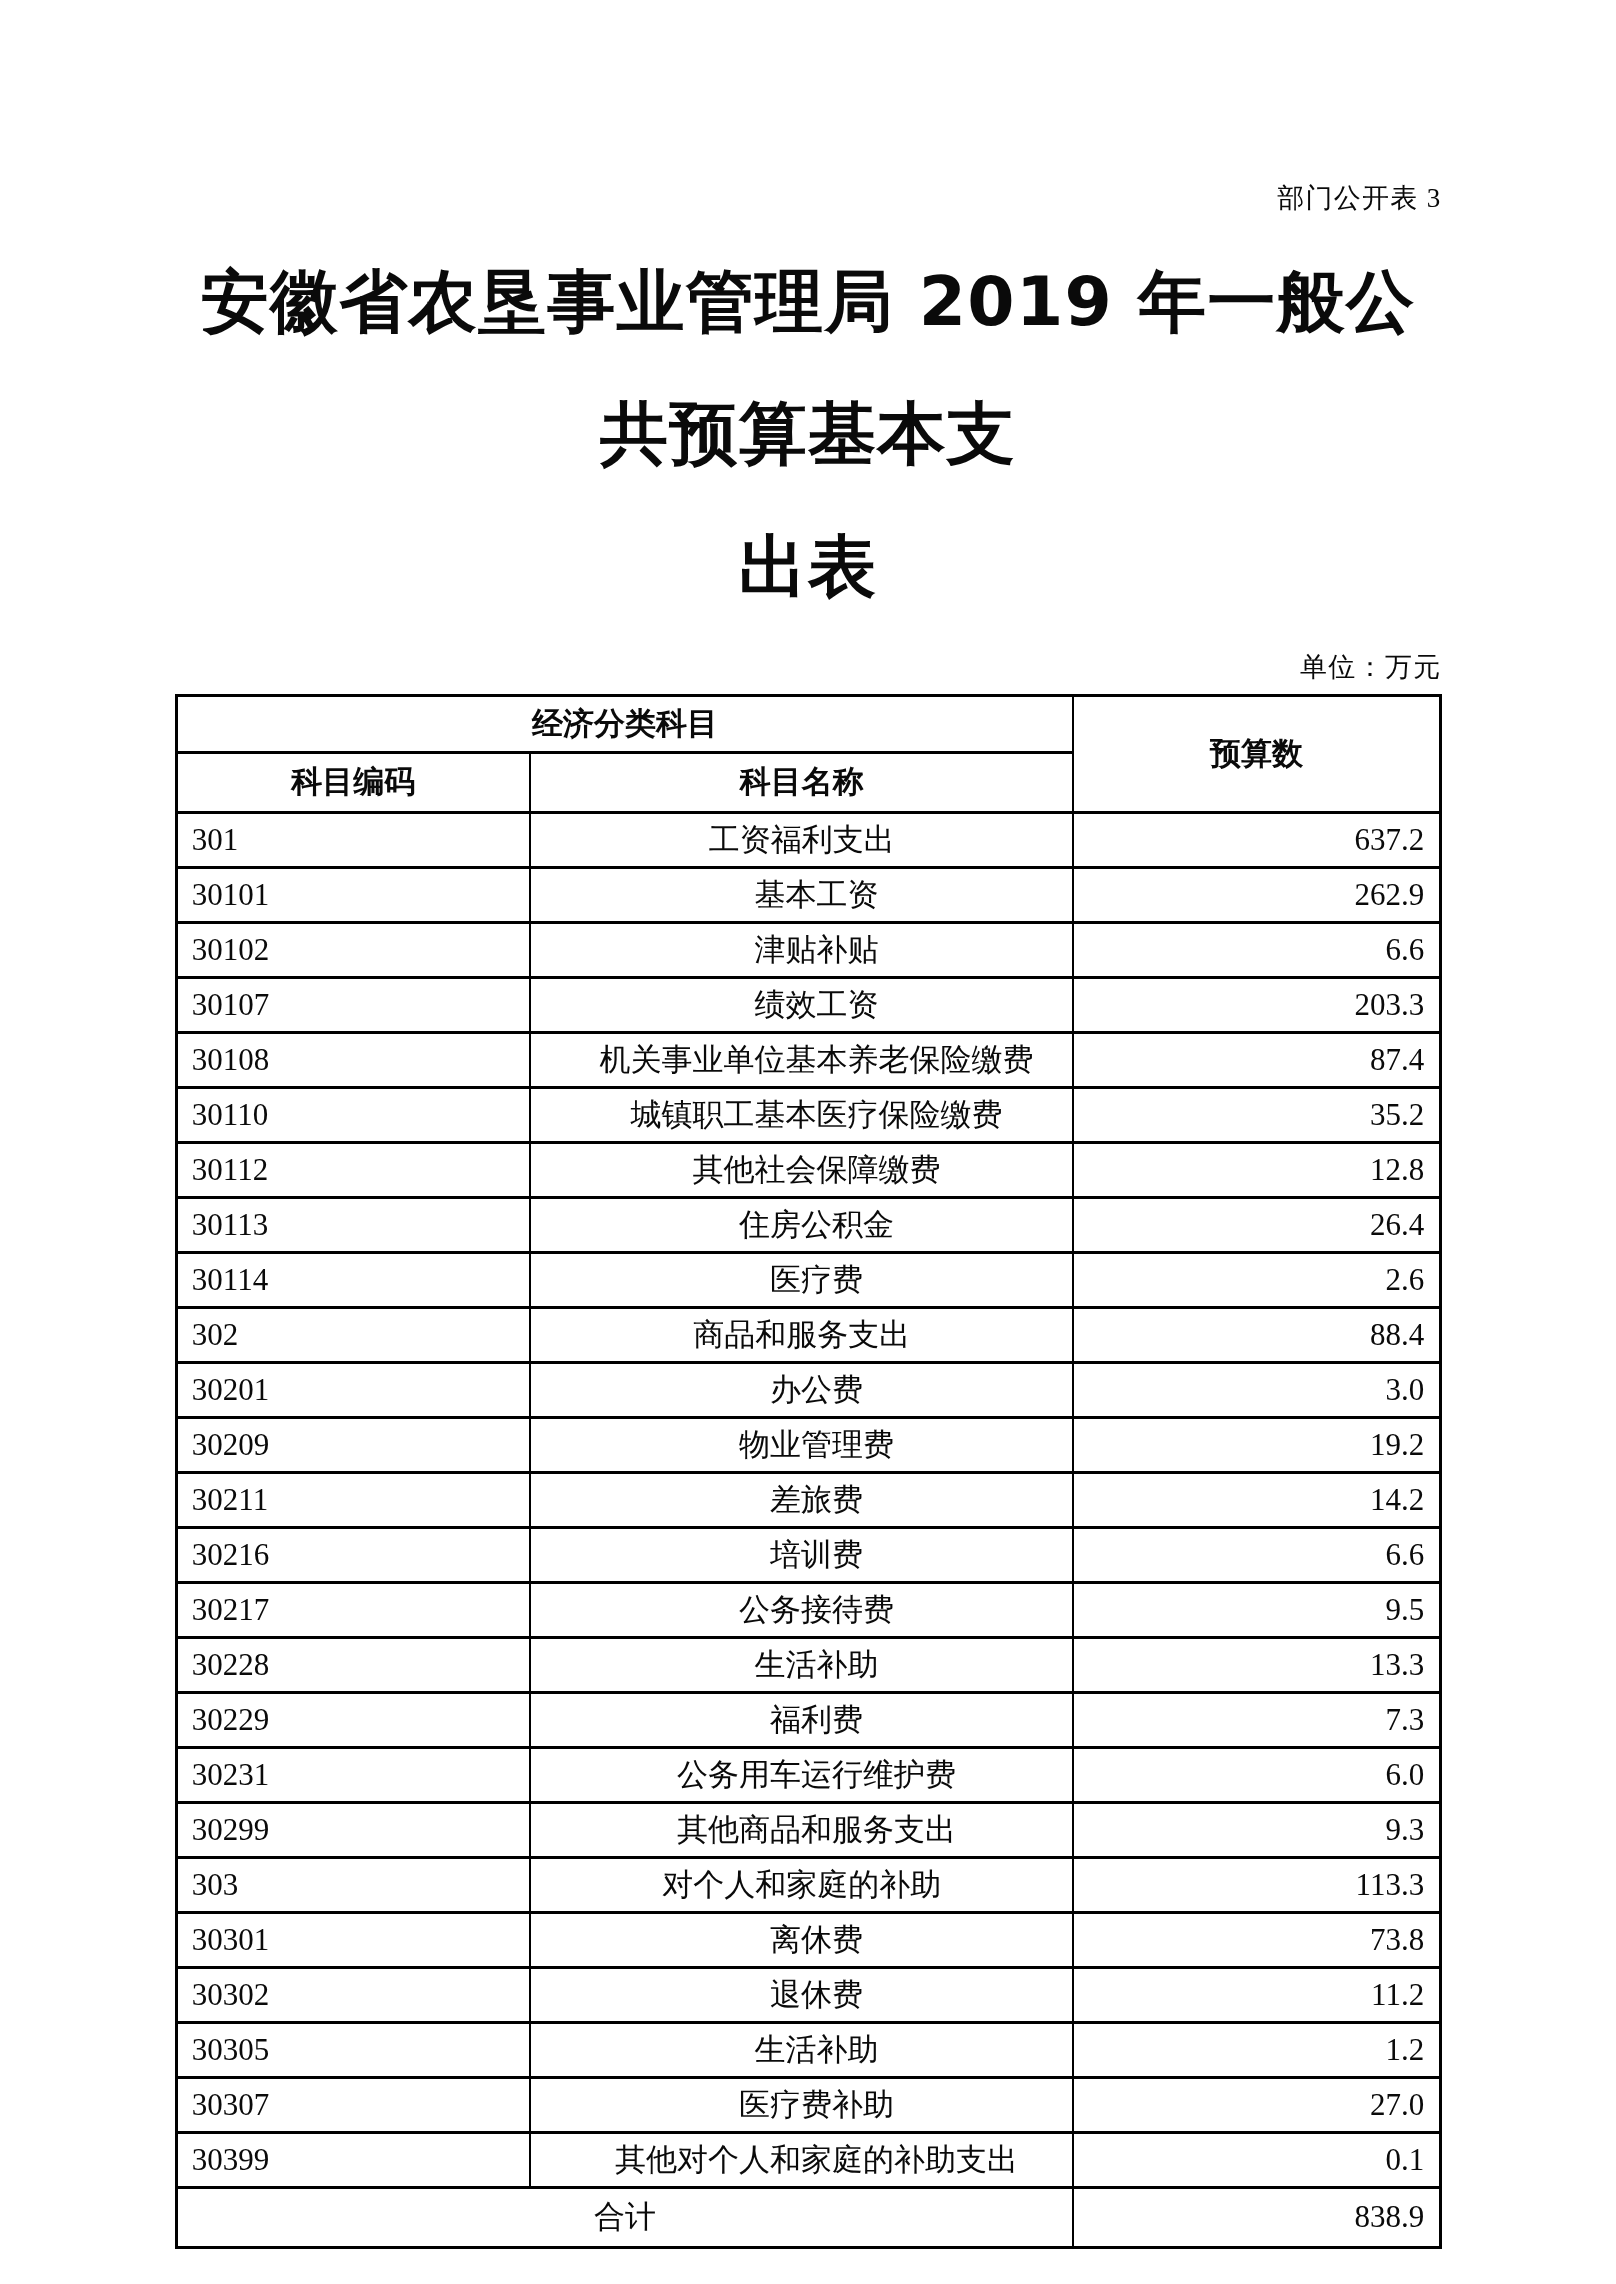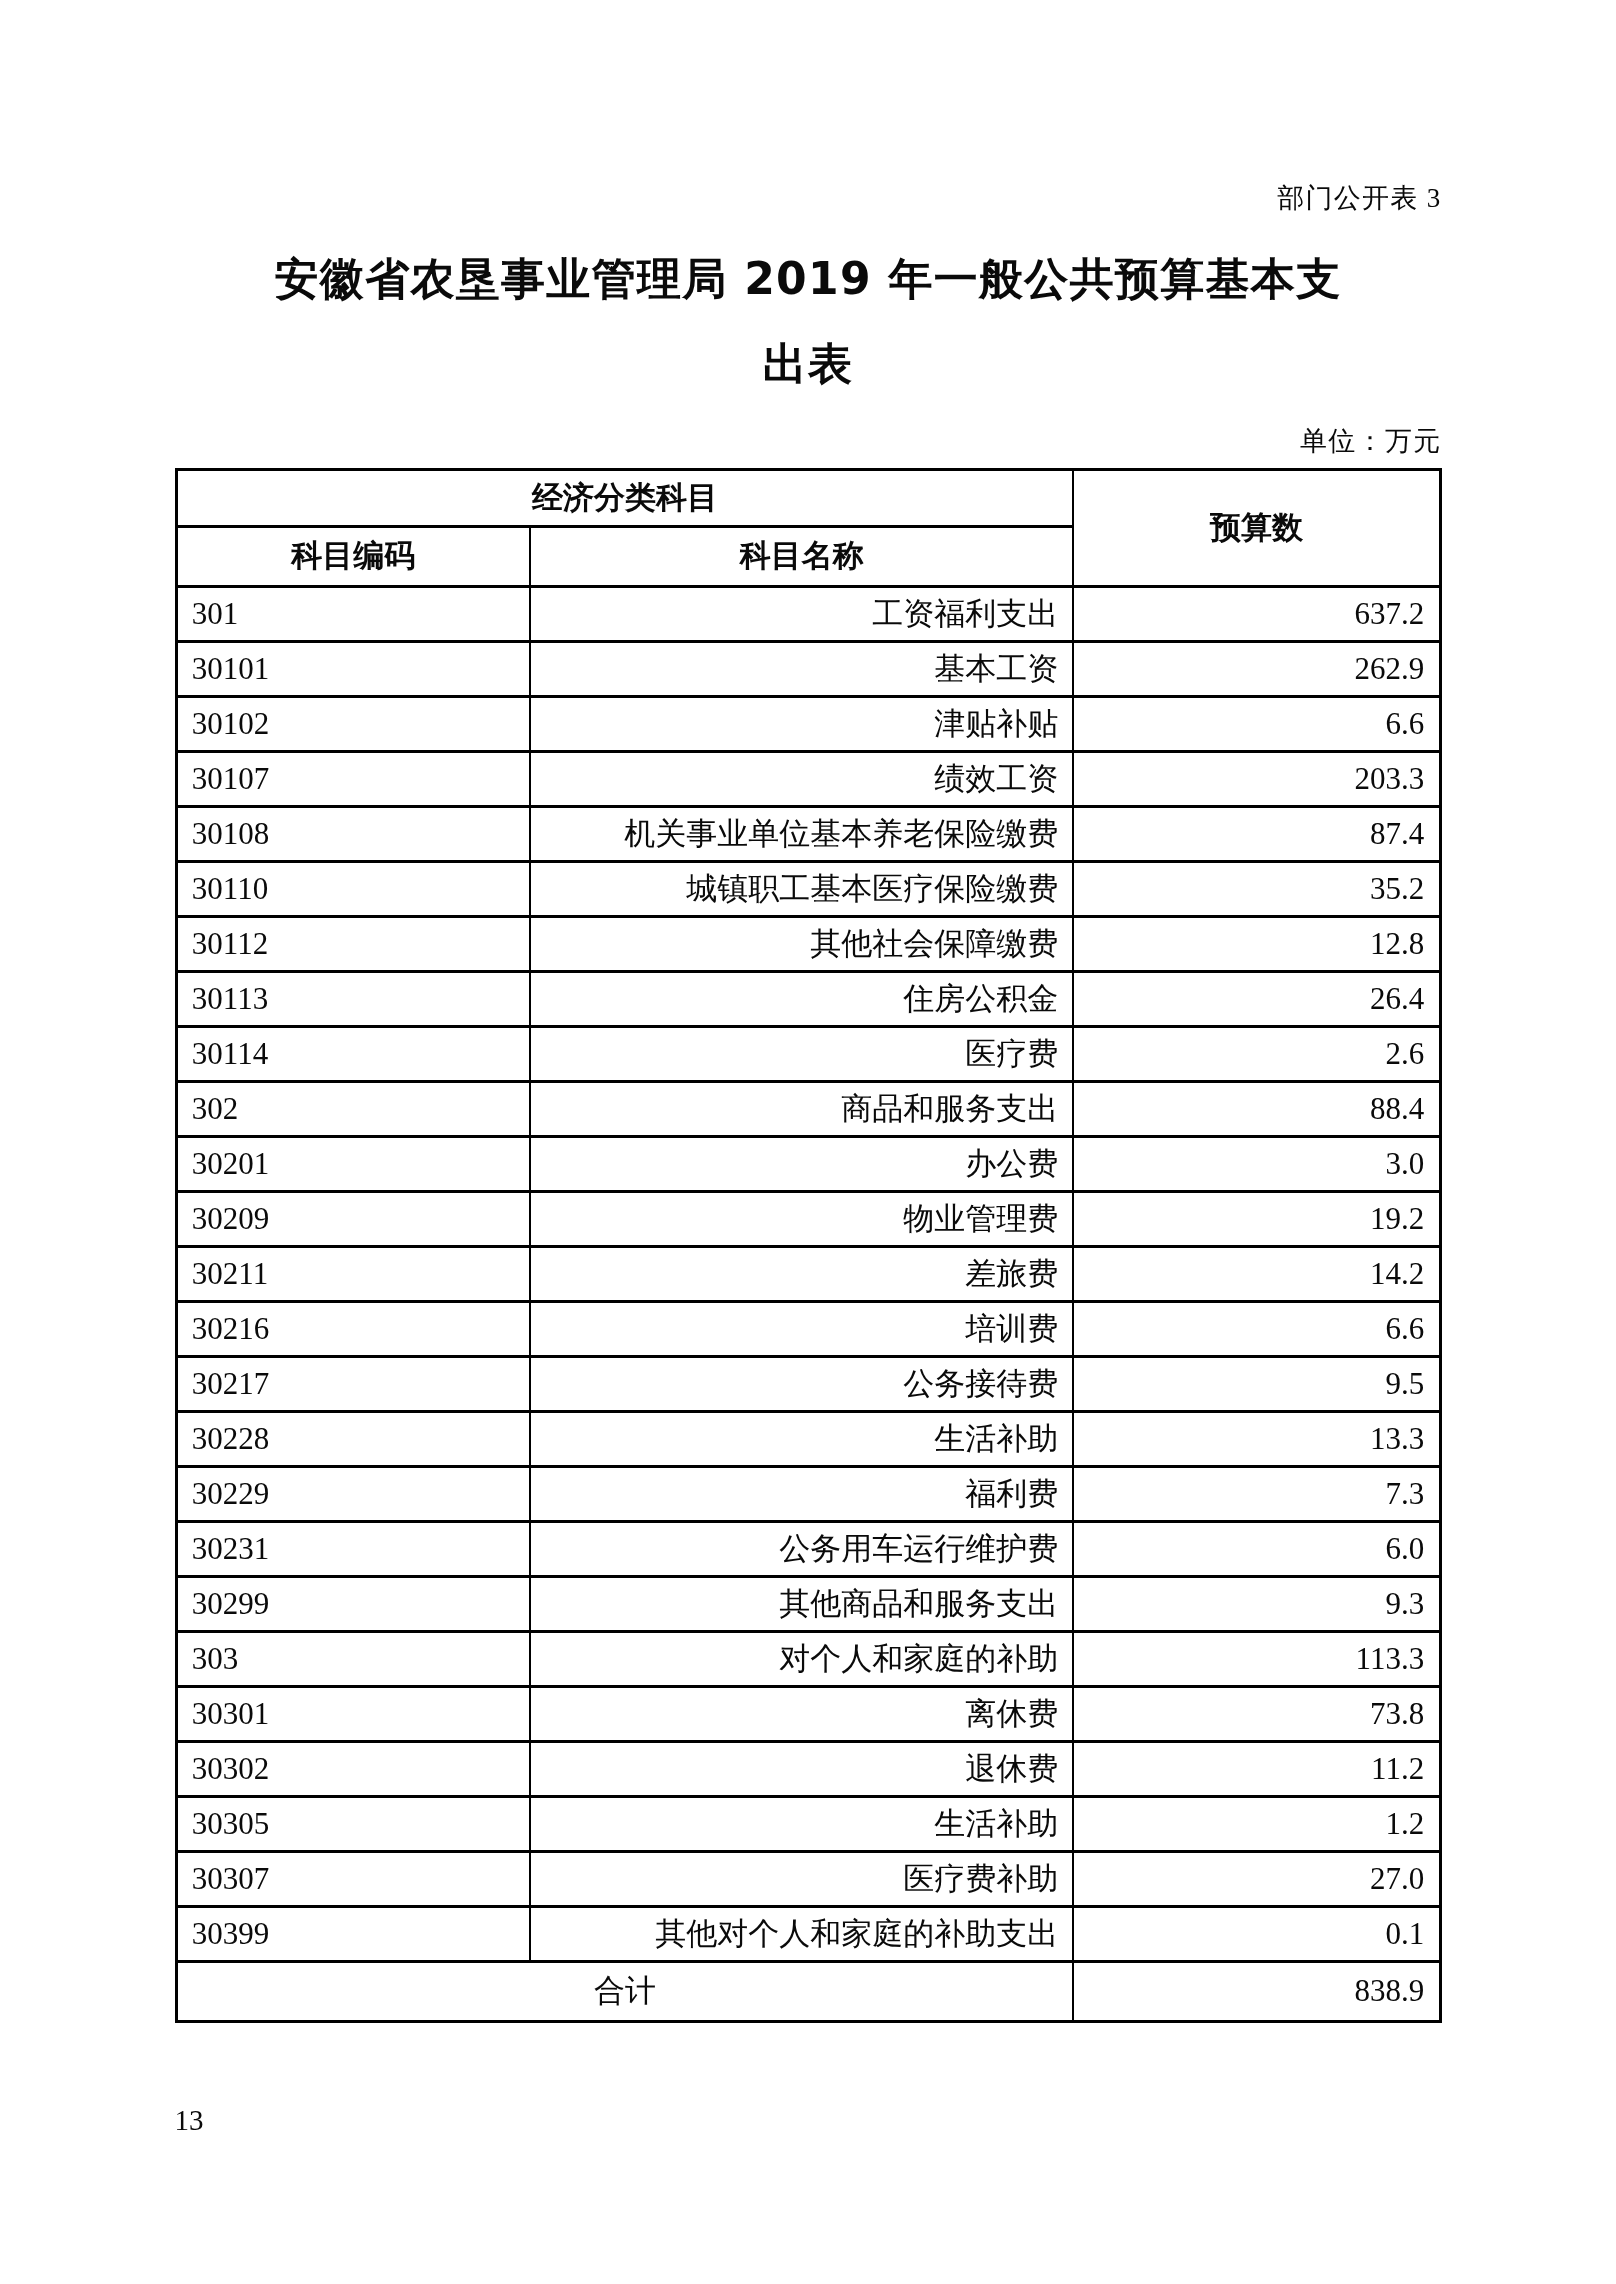--- a/index.html
+++ b/index.html
@@ -23,21 +23,21 @@
   }
   .doc-label {
     text-align: right;
     font-size: 27px;
     letter-spacing: 1.3px;
     margin-bottom: 19.5px;
   }
   .title {
     font-family: "DejaVu Sans", "Liberation Sans", sans-serif;
     font-weight: 900;
-    font-size: 44px;
+    font-size: 68px;
     text-align: center;
     line-height: 1.95;
     letter-spacing: 1.3px;
   }
   .unit-label {
     text-align: right;
     font-size: 27px;
     margin-top: 15.6px;
     margin-bottom: 9px;
     letter-spacing: 1.3px;
@@ -68,21 +68,21 @@
   }
   tr.hdr-1 { height: 57px; padding-left: 32px; }
   tr.hdr-2 { height: 60px; }
   tr.data-row { height: 55px; }
   tr.total-row { height: 60px; }
   td.code {
     text-align: left;
     vertical-align: middle;
   }
   td.name {
-    text-align: right;
+    text-align: center;
     vertical-align: middle;
     font-family: Liberation Serif, serif;
   }
   td.name.indent { padding-left: 44px; }
   td.amount {
     text-align: right;
     vertical-align: middle;
     padding-right: 17px;
   }
   td.total-label {

